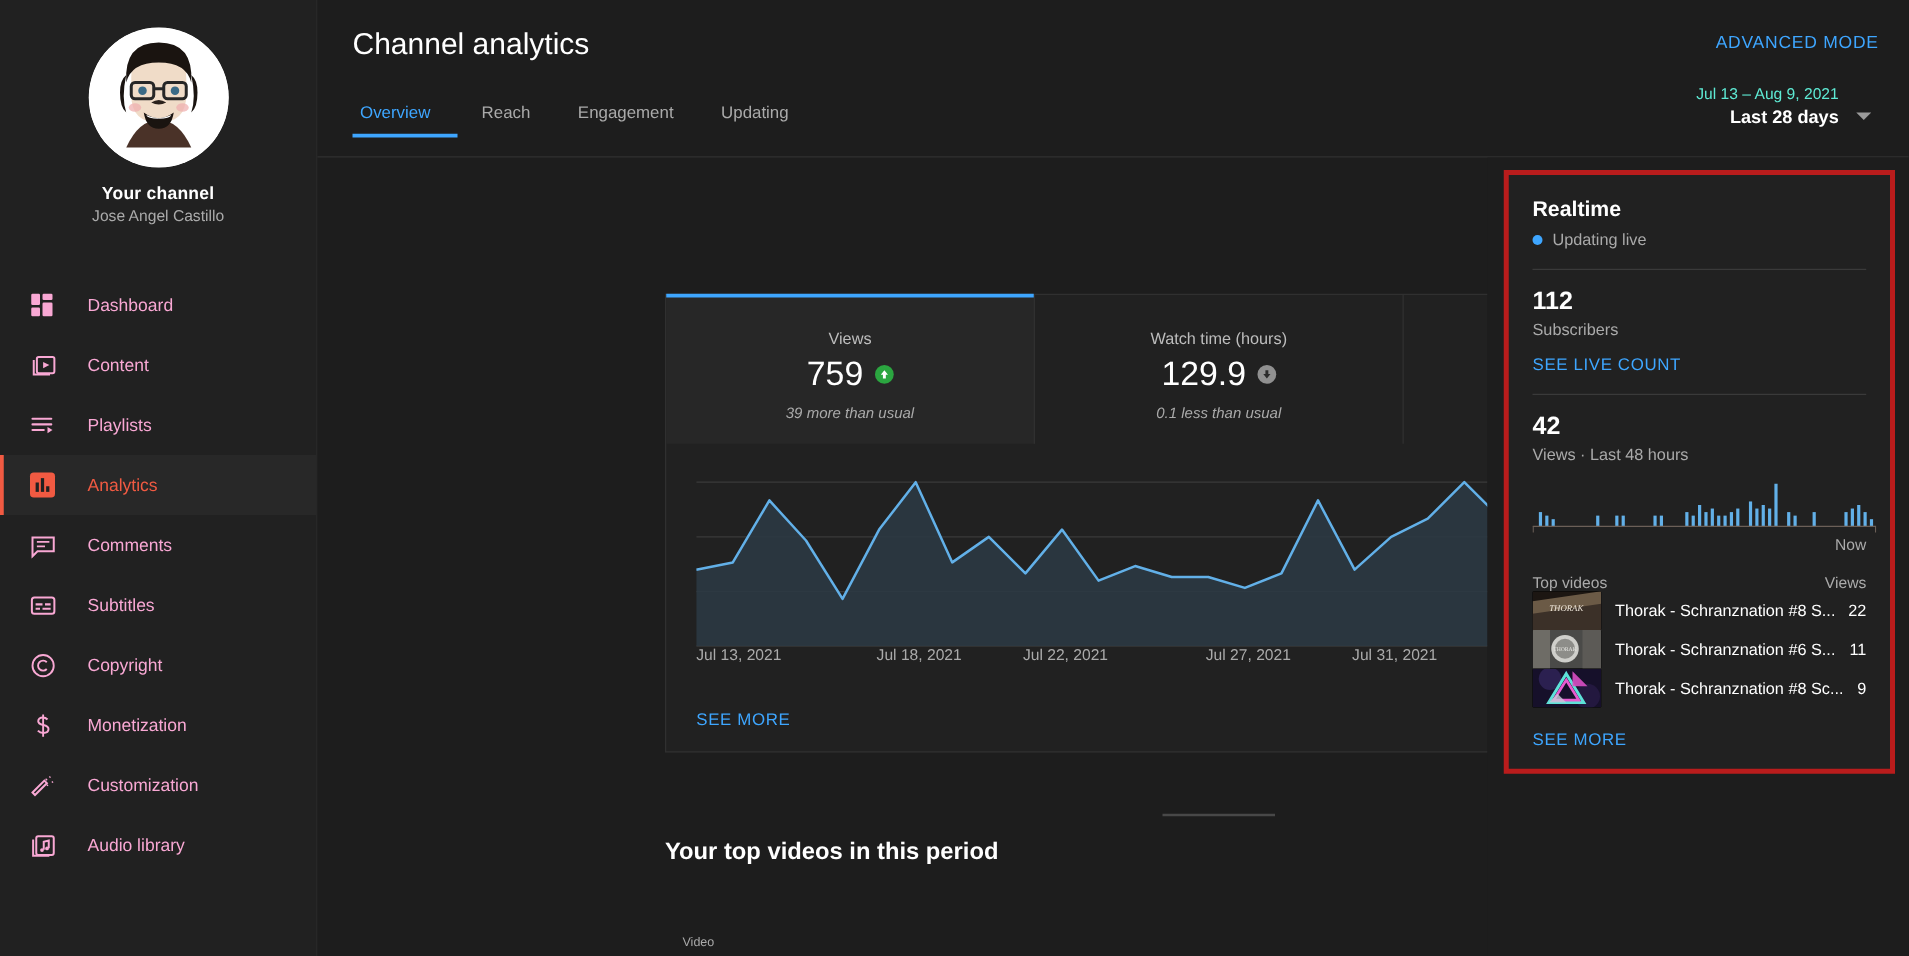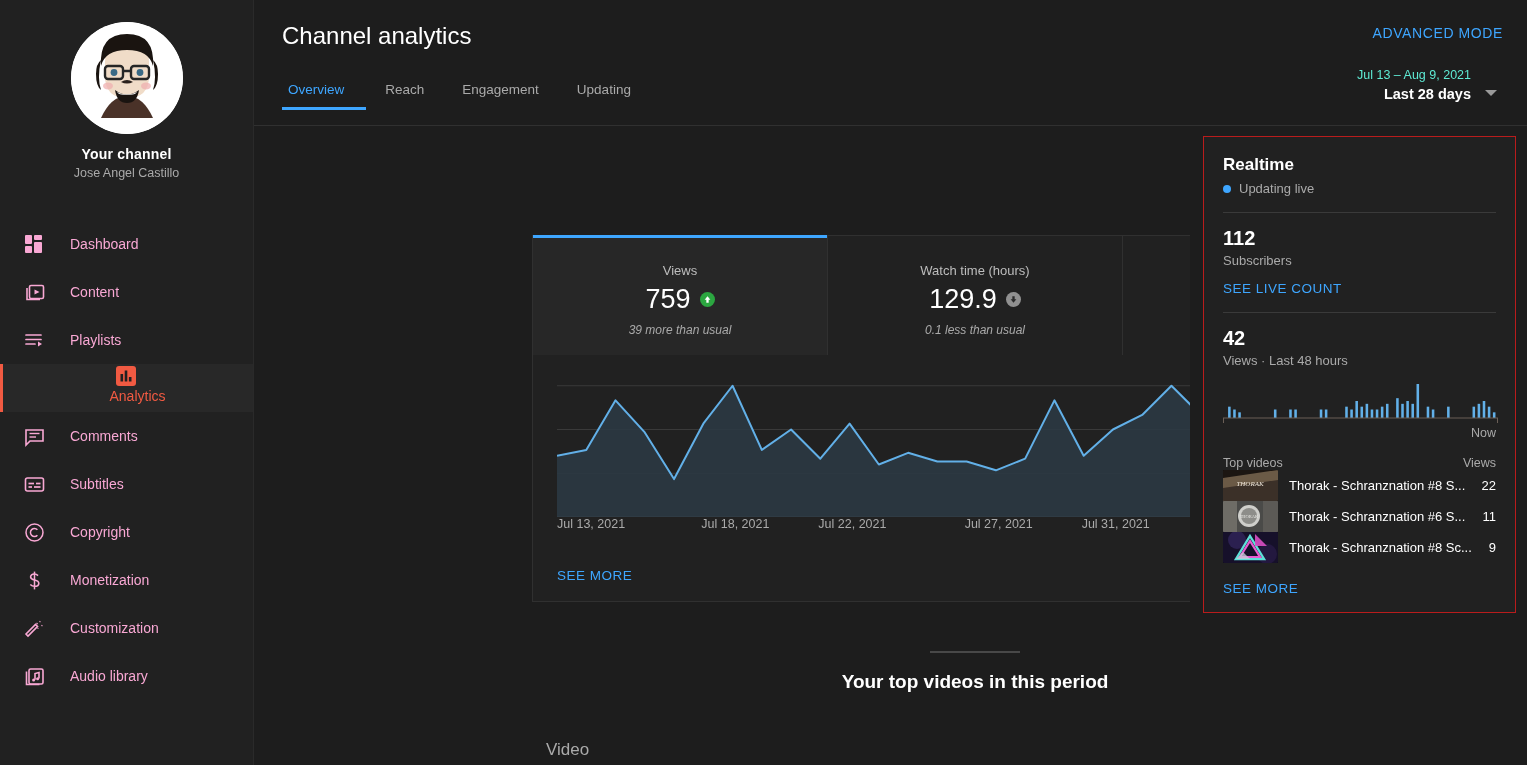--- a/index.html
+++ b/index.html
@@ -43,21 +43,20 @@
   }
   .nav-item .nav-icon {
     width: 24px; height: 24px; flex: 0 0 24px;
     margin-right: 24px;
     display: flex; align-items: center; justify-content: center;
   }
   .nav-item.active {
     background: #282828; color: #f15a42;
     border-left: 3px solid #f15a42;
     padding-left: 19px;
-    flex-direction: column;
   }
   .nav-item.active .nav-icon svg { color: #f15a42; }
 
   
   #main { flex: 1 1 auto; position: relative; background: #1d1d1d; height: 765px; }
   .page-head { padding: 22px 0 0 28px; }
   .page-title { font-size: 24px; font-weight: normal; color: #fff; }
   .advanced-mode {
     position: absolute; right: 24px; top: 25px;
     color: #3ea6ff; font-size: 14px; font-weight: 500;
@@ -155,40 +154,40 @@
     color: #3ea6ff; font-size: 13.5px; font-weight: 500; letter-spacing: .5px;
     cursor: pointer;
   }
 
   .drag-handle {
     position: absolute; left: 676px; top: 525px;
     width: 90px; height: 2px; background: #484848;
   }
   .lower-title {
     position: absolute; left: 278px; top: 545px; width: 886px;
-    text-align: center; font-size: 19px; font-weight: bold; color: #fff;
+    text-align: left; font-size: 19px; font-weight: bold; color: #fff;
   }
   .table-head {
     position: absolute; left: 278px; top: 594px; width: 886px;
-    height: 46px; font-size: 17px; color: #aaa;
+    height: 46px; font-size: 10px; color: #aaa;
   }
   .th-video { position: absolute; left: 14px; bottom: 6px; }
   .th-avd {
     position: absolute; left: 640px; bottom: 6px; width: 110px;
     text-align: right; line-height: 16px;
   }
 
   
   #right {
     position: absolute; right: 0; top: 126px;
     width: 337px; bottom: 0; background: #1d1d1d;
   }
   .rt-card {
     position: absolute; left: 13px; top: 10px; width: 313px;
-    background: #212121; border: 1px solid #b91c1c;
+    background: #212121; border: 4px solid #b91c1c;
     padding: 18px 19px 16px;
   }
   .rt-title { font-size: 17px; font-weight: bold; color: #fff; }
   .rt-live {
     display: flex; align-items: center; gap: 8px;
     font-size: 13px; color: #aaa; margin-top: 6px;
   }
   .rt-dot { width: 8px; height: 8px; border-radius: 50%; background: #3ea6ff; }
   .rt-divider { height: 1px; background: #3a3a3a; margin: 16px 0 14px; }
   .rt-big { font-size: 20px; font-weight: bold; color: #fff; }

